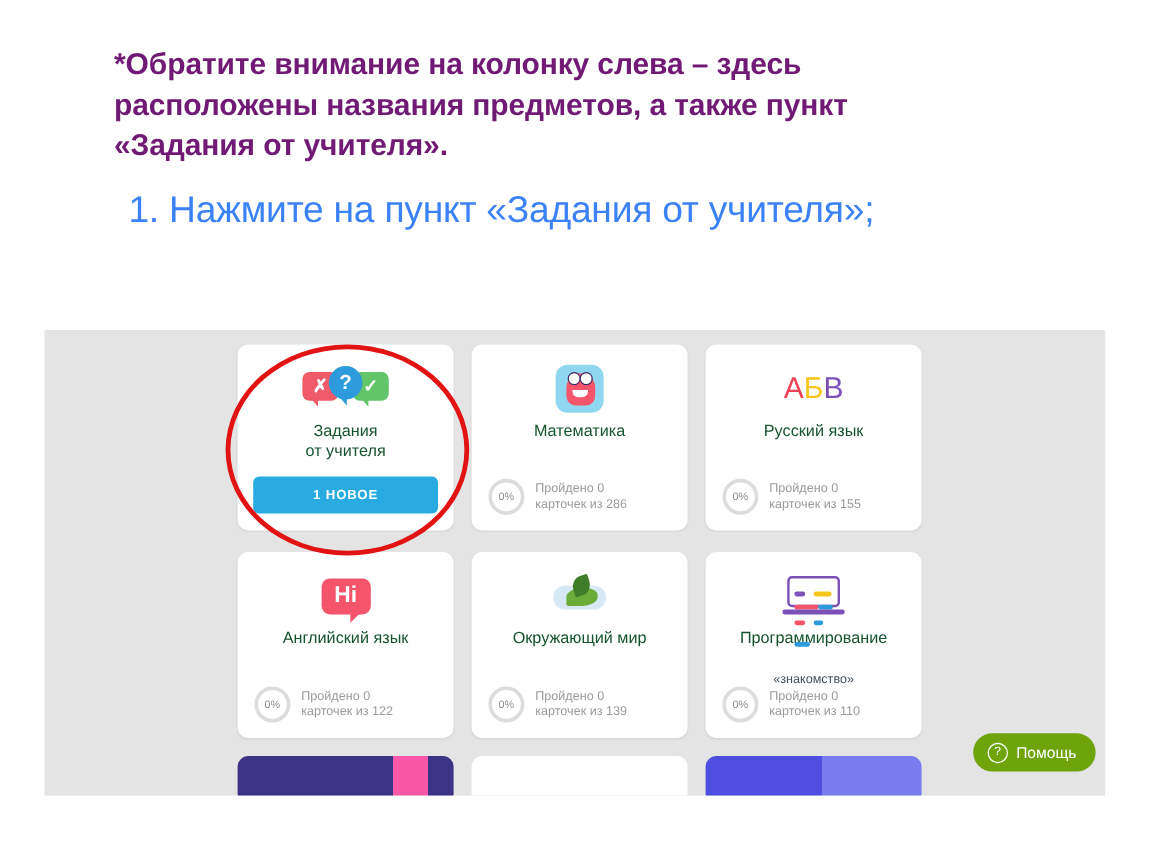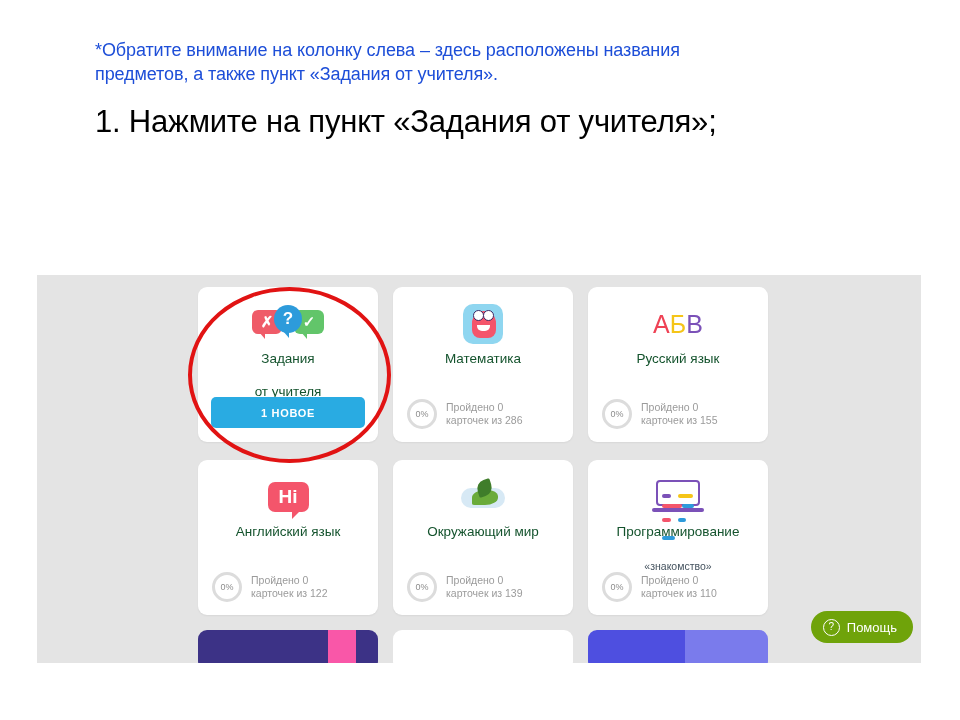--- a/index.html
+++ b/index.html
@@ -16,31 +16,32 @@
   }
 
   
   .slide-text {
     position: absolute;
     left: 95px;
     top: 38px;
     width: 680px;
   }
   .note-para {
-    font-size: 18px;
+    font-size: 25px;
     line-height: 1.34;
-    color: #1d4ed8;
+    color: #701a75;
     margin: 0 0 14px 0;
     letter-spacing: -0.1px;
+    font-weight: bold;
   }
   .step-para {
     font-size: 31px;
     line-height: 1.44;
-    color: #000000;
-    margin: 0;
+    color: #3b82f6;
+    margin: 12px;
     letter-spacing: -0.2px;
   }
 
   
   .shot {
     position: absolute;
     left: 37px;
     top: 275px;
     width: 884px;
     height: 388px;
@@ -303,21 +304,21 @@
             </div>
           <div class="bub bub-v">
               <i>✓</i>
             </div>
           <div class="bub bub-q">
               <i>?</i>
             </div>
         </div>
       </div>
       <div class="card-title">Задания</div>
-      <div class="card-title" style="margin-top:16px">от учителя</div>
+      <div class="card-title" style="margin-top:0">от учителя</div>
       <button class="btn-new">1 НОВОЕ</button>
     </div>
 
     <div class="card">
       <div class="card-icon">
         <div class="dino">
           <div class="dino-body"></div>
           <div class="dino-eye l"></div>
           <div class="dino-eye r"></div>
           <div class="dino-mouth"></div>

